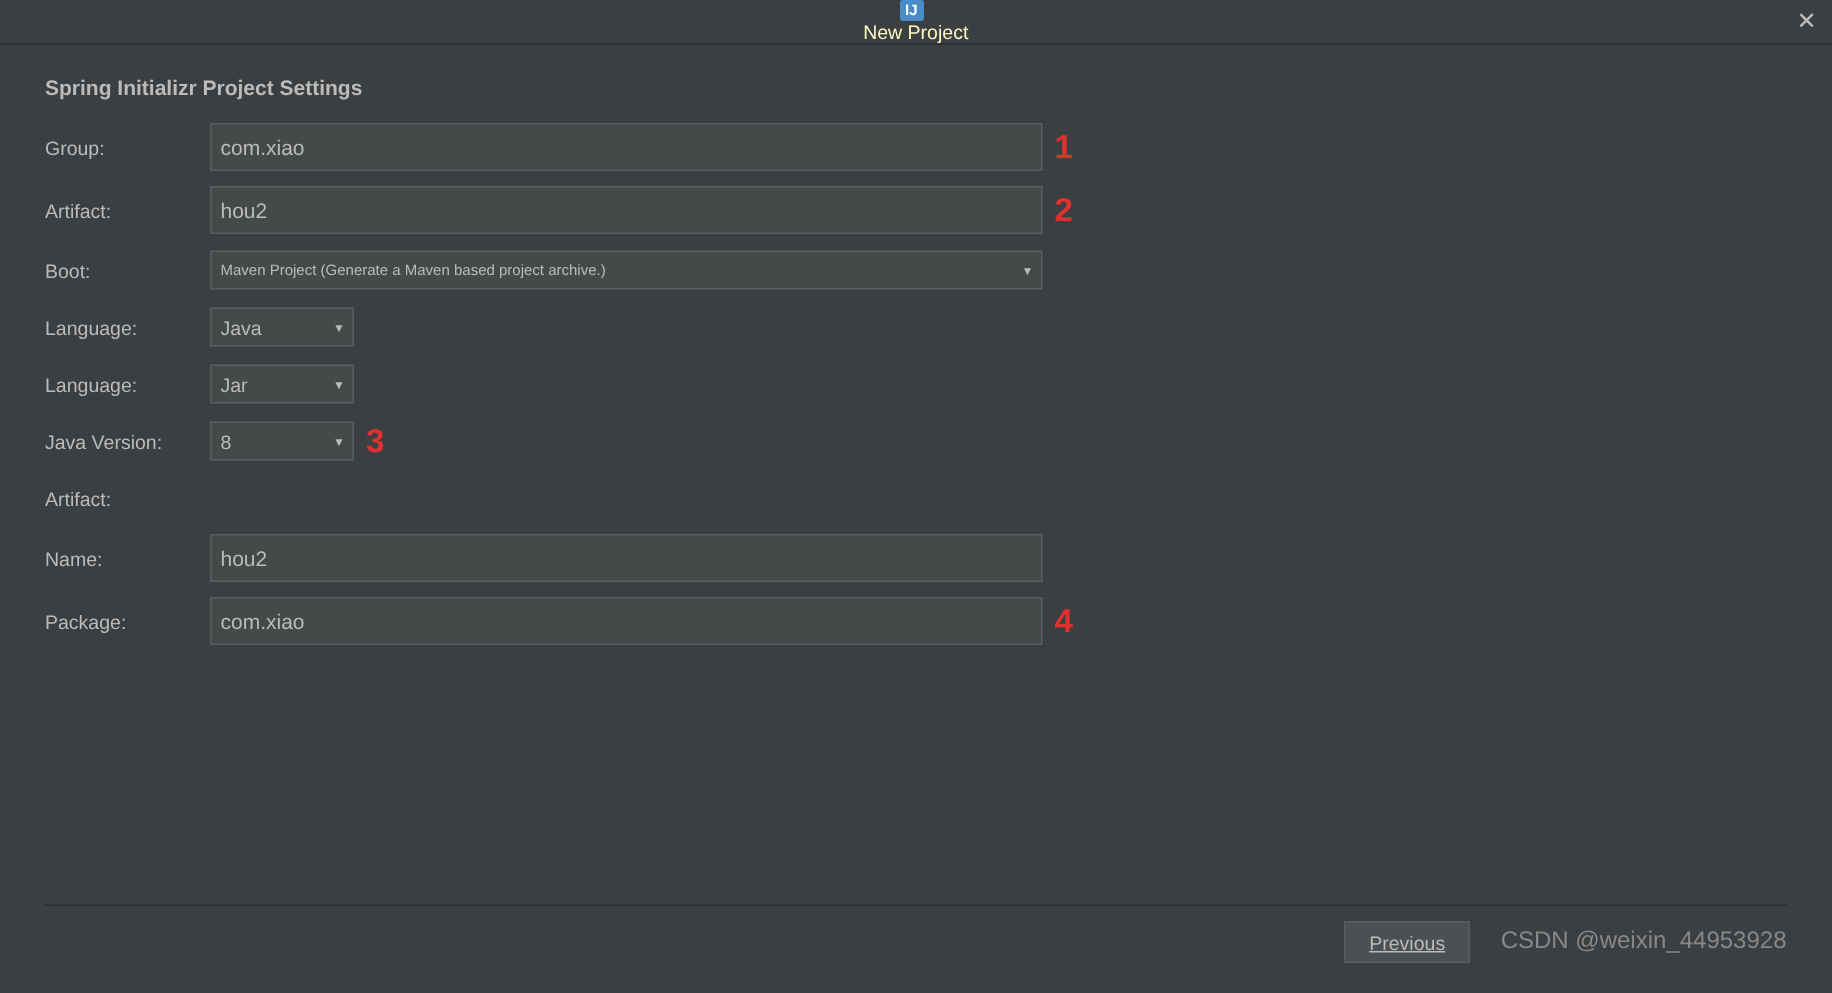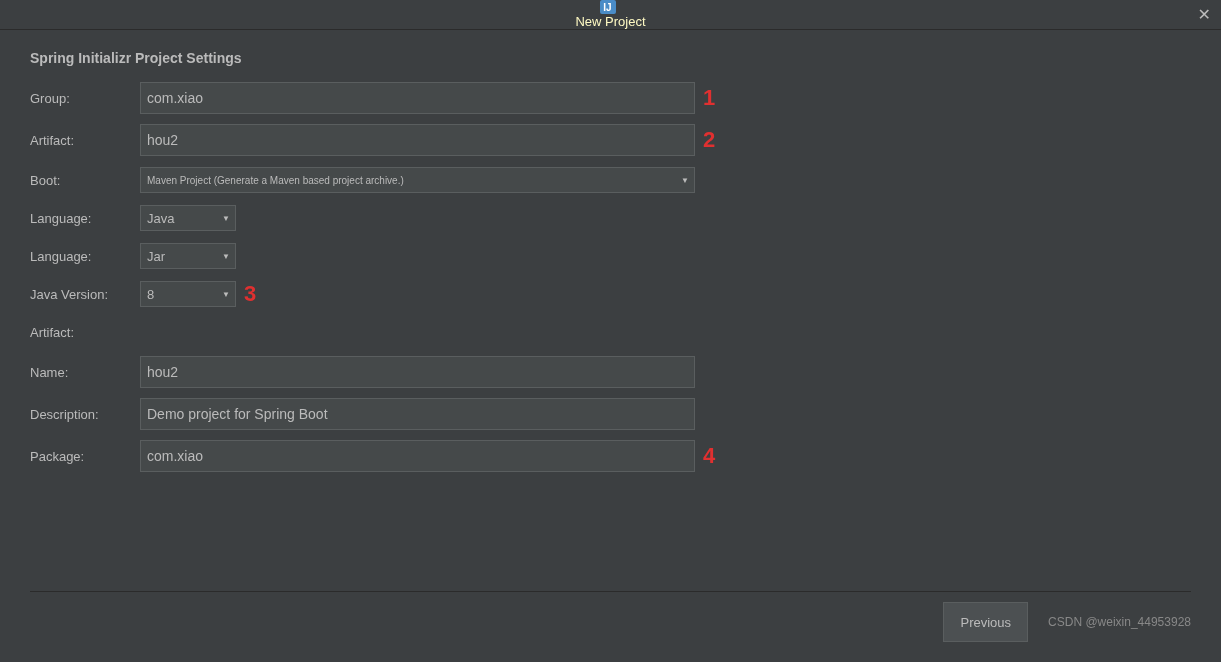--- a/index.html
+++ b/index.html
@@ -168,28 +168,29 @@
     .bottom-bar {
       display: flex;
       justify-content: flex-end;
       align-items: center;
       padding: 10px 0 0 0;
       border-top: 1px solid #2b2b2b;
       margin-top: 10px;
     }
 
     .btn {
-      height: 40px;
+      height: 28px;
       padding: 4px 16px;
       font-size: 13px;
       cursor: pointer;
       border: 1px solid #5a5e5f;
       background: #4c5052;
       color: #bbbbbb;
       margin-left: 8px;
+      text-decoration: underline;
     }
 
     .csdn-watermark {
       position: absolute;
       bottom: 8px;
       right: 10px;
       font-size: 13px;
       color: #888;
     }
 
@@ -274,30 +275,26 @@
 
     <div class="form-row">
       <span class="form-label">Artifact:</span>
     </div>
 
     <div class="form-row">
       <span class="form-label">Name:</span>
       <input class="form-input" type="text" value="hou2" style="">
     </div>
 
-    <div class="form-row">
-      <span class="form-label">Description:</span>
-      <input class="form-input" type="text" value="Demo project for Spring Boot" style="">
-    </div>
 
     <div class="form-row">
       <span class="form-label">Package:</span>
       <input class="form-input" type="text" value="com.xiao" style="">
       <span class="annotation">4</span>
     </div>
 
   </div>
 
   <div class="bottom-bar">
     <button class="btn">Previous</button>
-    <span class="csdn-watermark" style="position:static; margin-left: 20px; font-size:12px; color:#888;">CSDN @weixin_44953928</span>
+    <span class="csdn-watermark" style="position:static; margin-left: 20px; font-size:16px; color:#888;">CSDN @weixin_44953928</span>
   </div>
 </div>
 
 </body></html>

